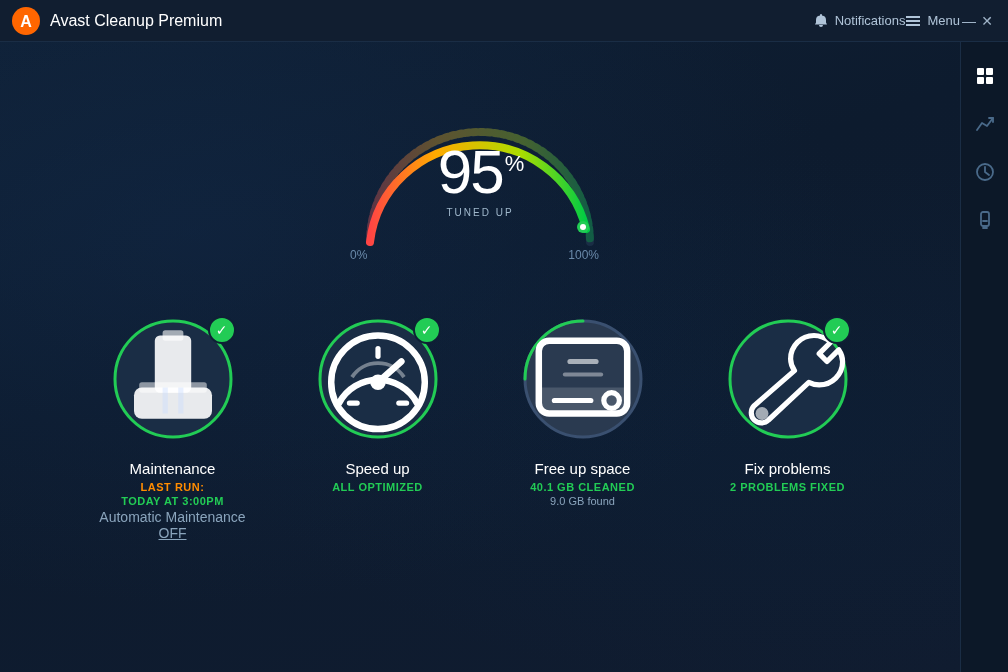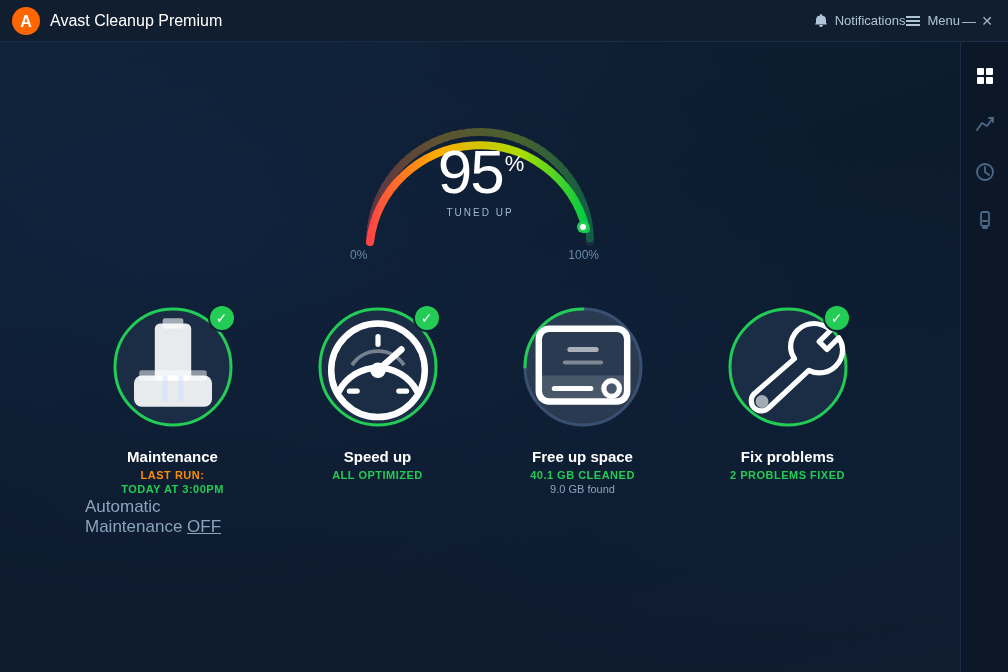--- a/index.html
+++ b/index.html
@@ -73,20 +73,21 @@
     
     .content {
       flex: 1;
       display: flex;
       flex-direction: column;
       align-items: center;
       padding: 30px 20px 20px;
       background: linear-gradient(160deg, #0f2035 0%, #0d1b2e 40%, #101c30 100%);
       position: relative;
       overflow: hidden;
+      gap: 12px;
     }
 
     
     .content::before {
       content: '';
       position: absolute;
       top: 0; left: 0; right: 0; bottom: 0;
       background:
         radial-gradient(ellipse at 20% 30%, rgba(20,50,90,0.3) 0%, transparent 60%),
         radial-gradient(ellipse at 80% 60%, rgba(10,40,70,0.2) 0%, transparent 50%);
@@ -196,41 +197,42 @@
       align-items: center;
       justify-content: center;
       font-size: 14px;
       color: white;
       border: 2px solid #0f2035;
     }
 
     .card-name {
       font-size: 15px;
       color: #ffffff;
-      font-weight: 700;
+      font-weight: 400;
       margin-bottom: 4px;
       text-align: center;
     }
     .card-status {
       font-size: 11px;
       font-weight: 700;
       letter-spacing: 0.5px;
       text-align: center;
       margin-bottom: 2px;
     }
     .card-status.green { color: #22cc55; }
     .card-status.orange { color: #ff8c00; text-align: center; }
     .card-sub {
       font-size: 11px;
       color: #8aa4bc;
       text-align: right;
     }
     .card-link {
-      font-size: 17px;
+      font-size: 14px;
       color: #8aa4bc;
+      text-align: center;
     }
     .card-link a {
       color: #8aa4bc;
       text-decoration: underline;
     }
 
     
     .sidebar {
       width: 48px;
       background: #0c1828;

